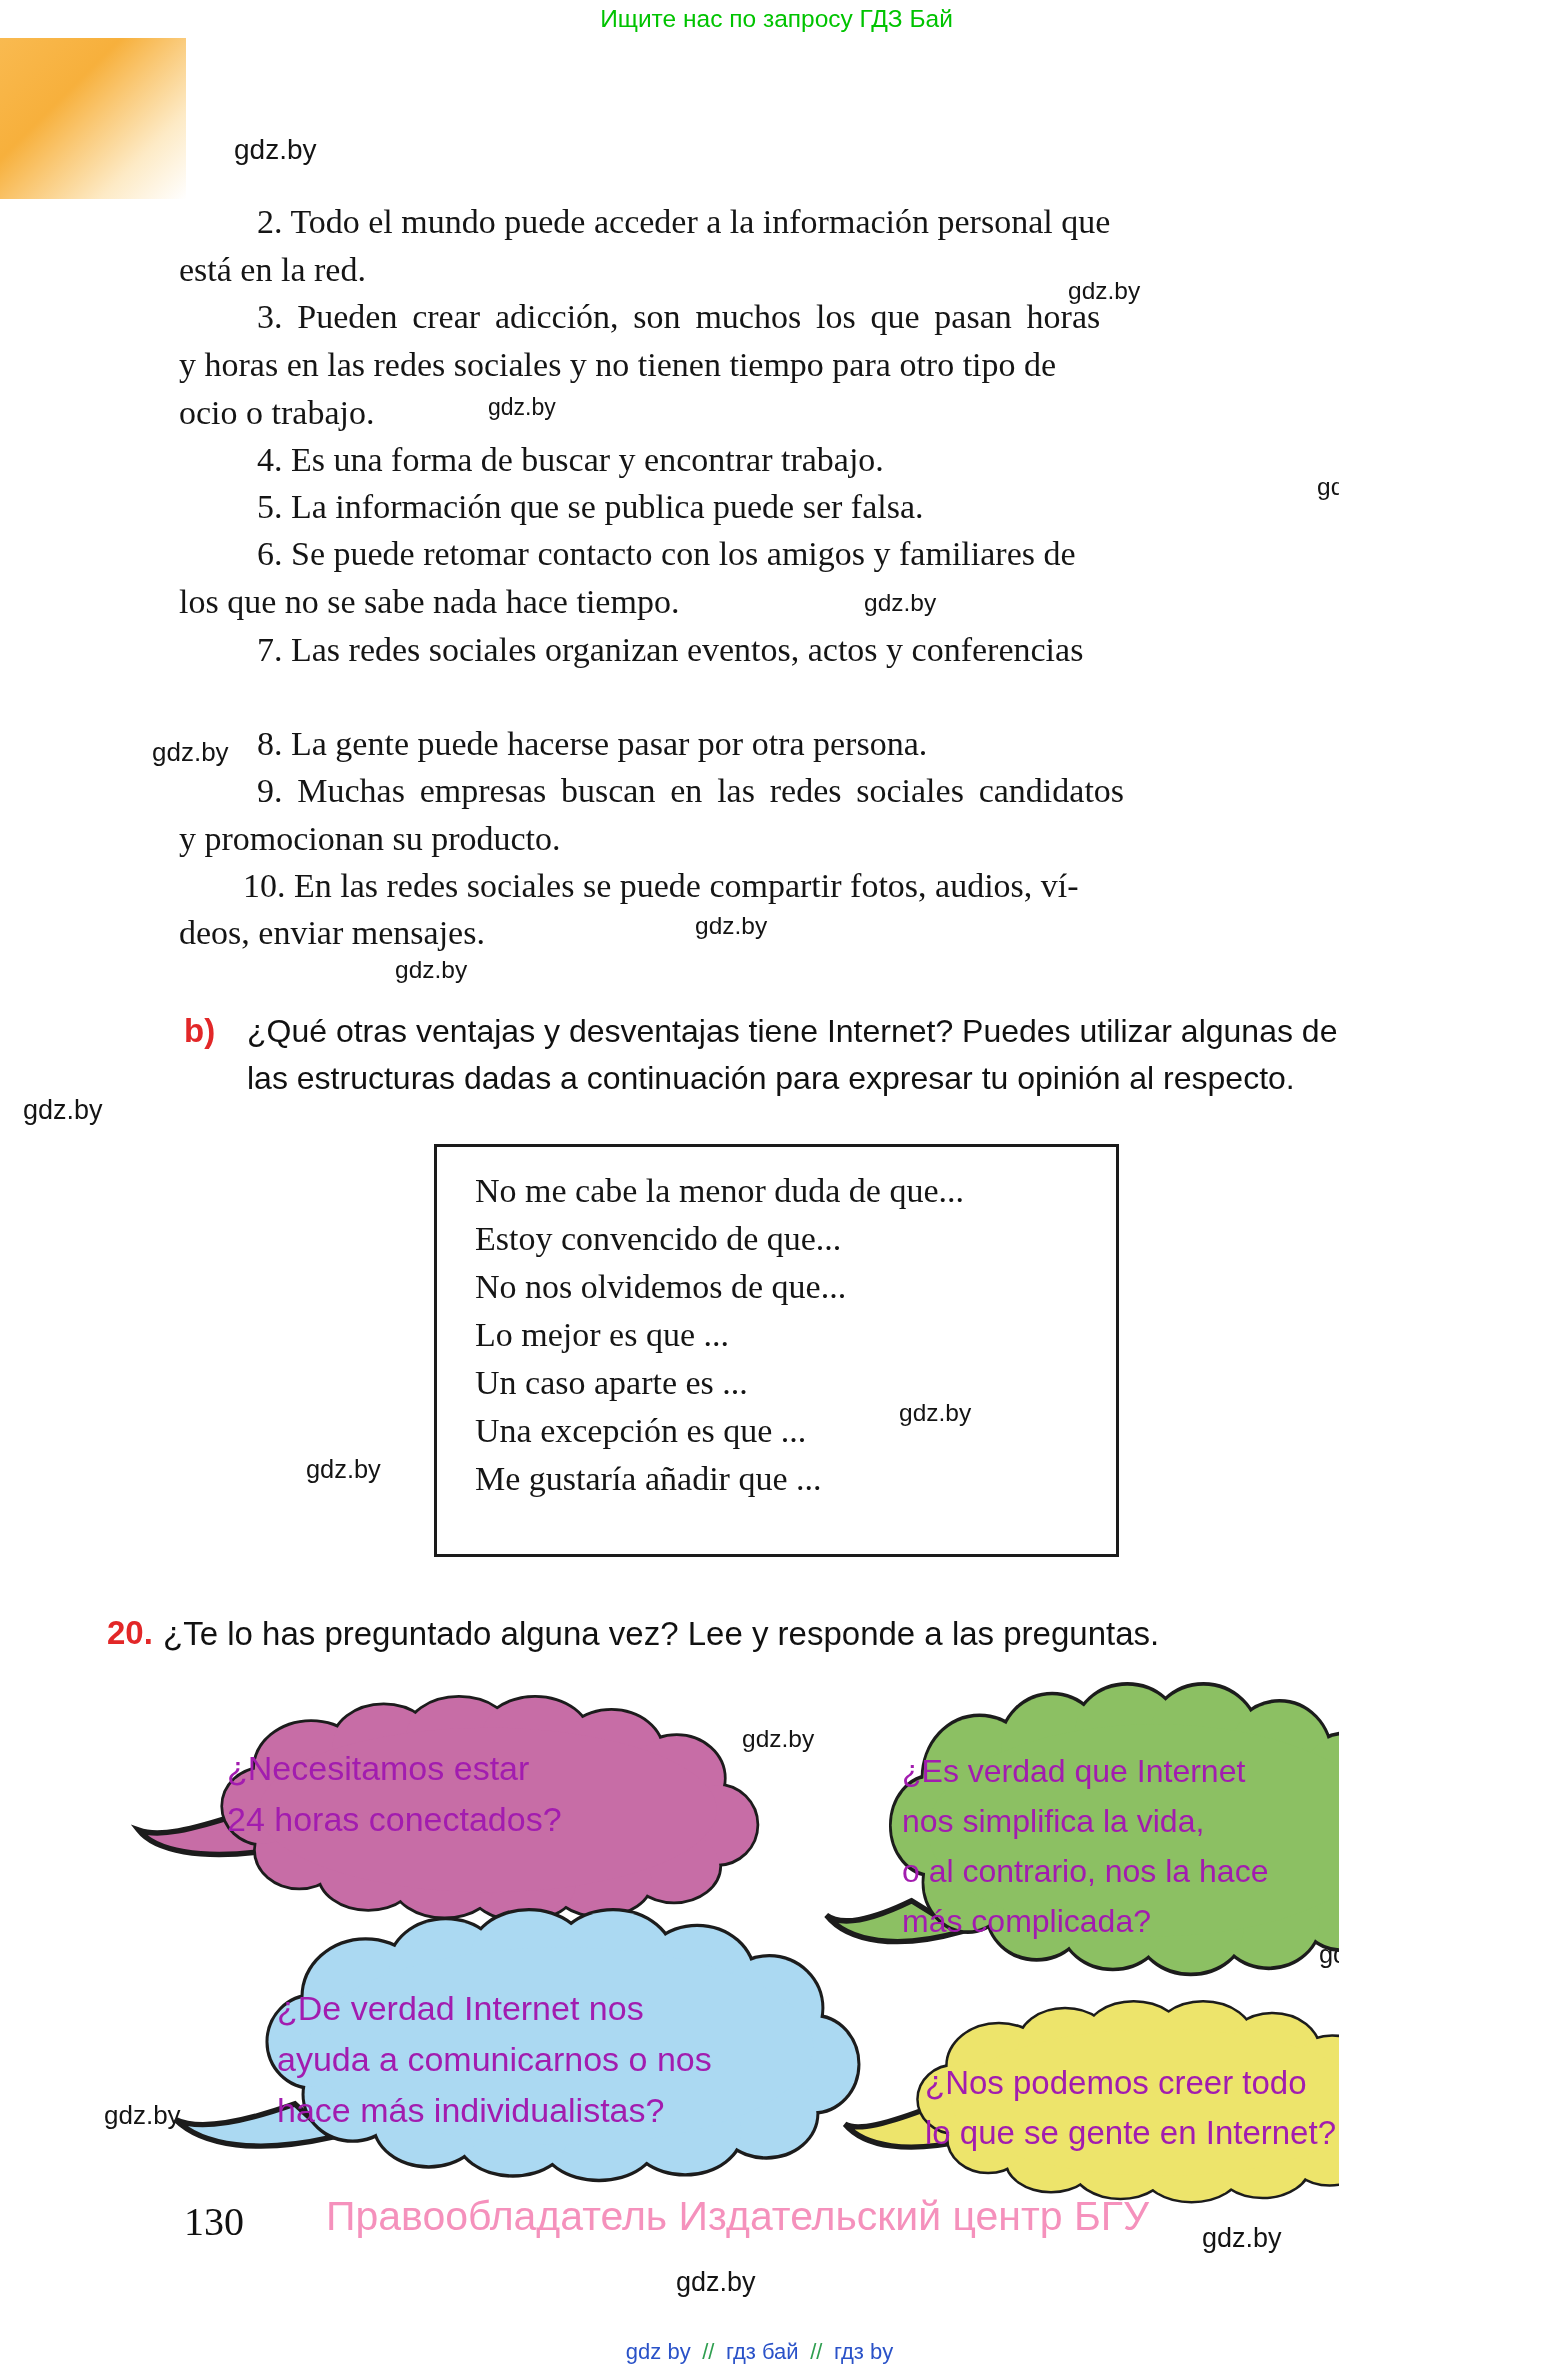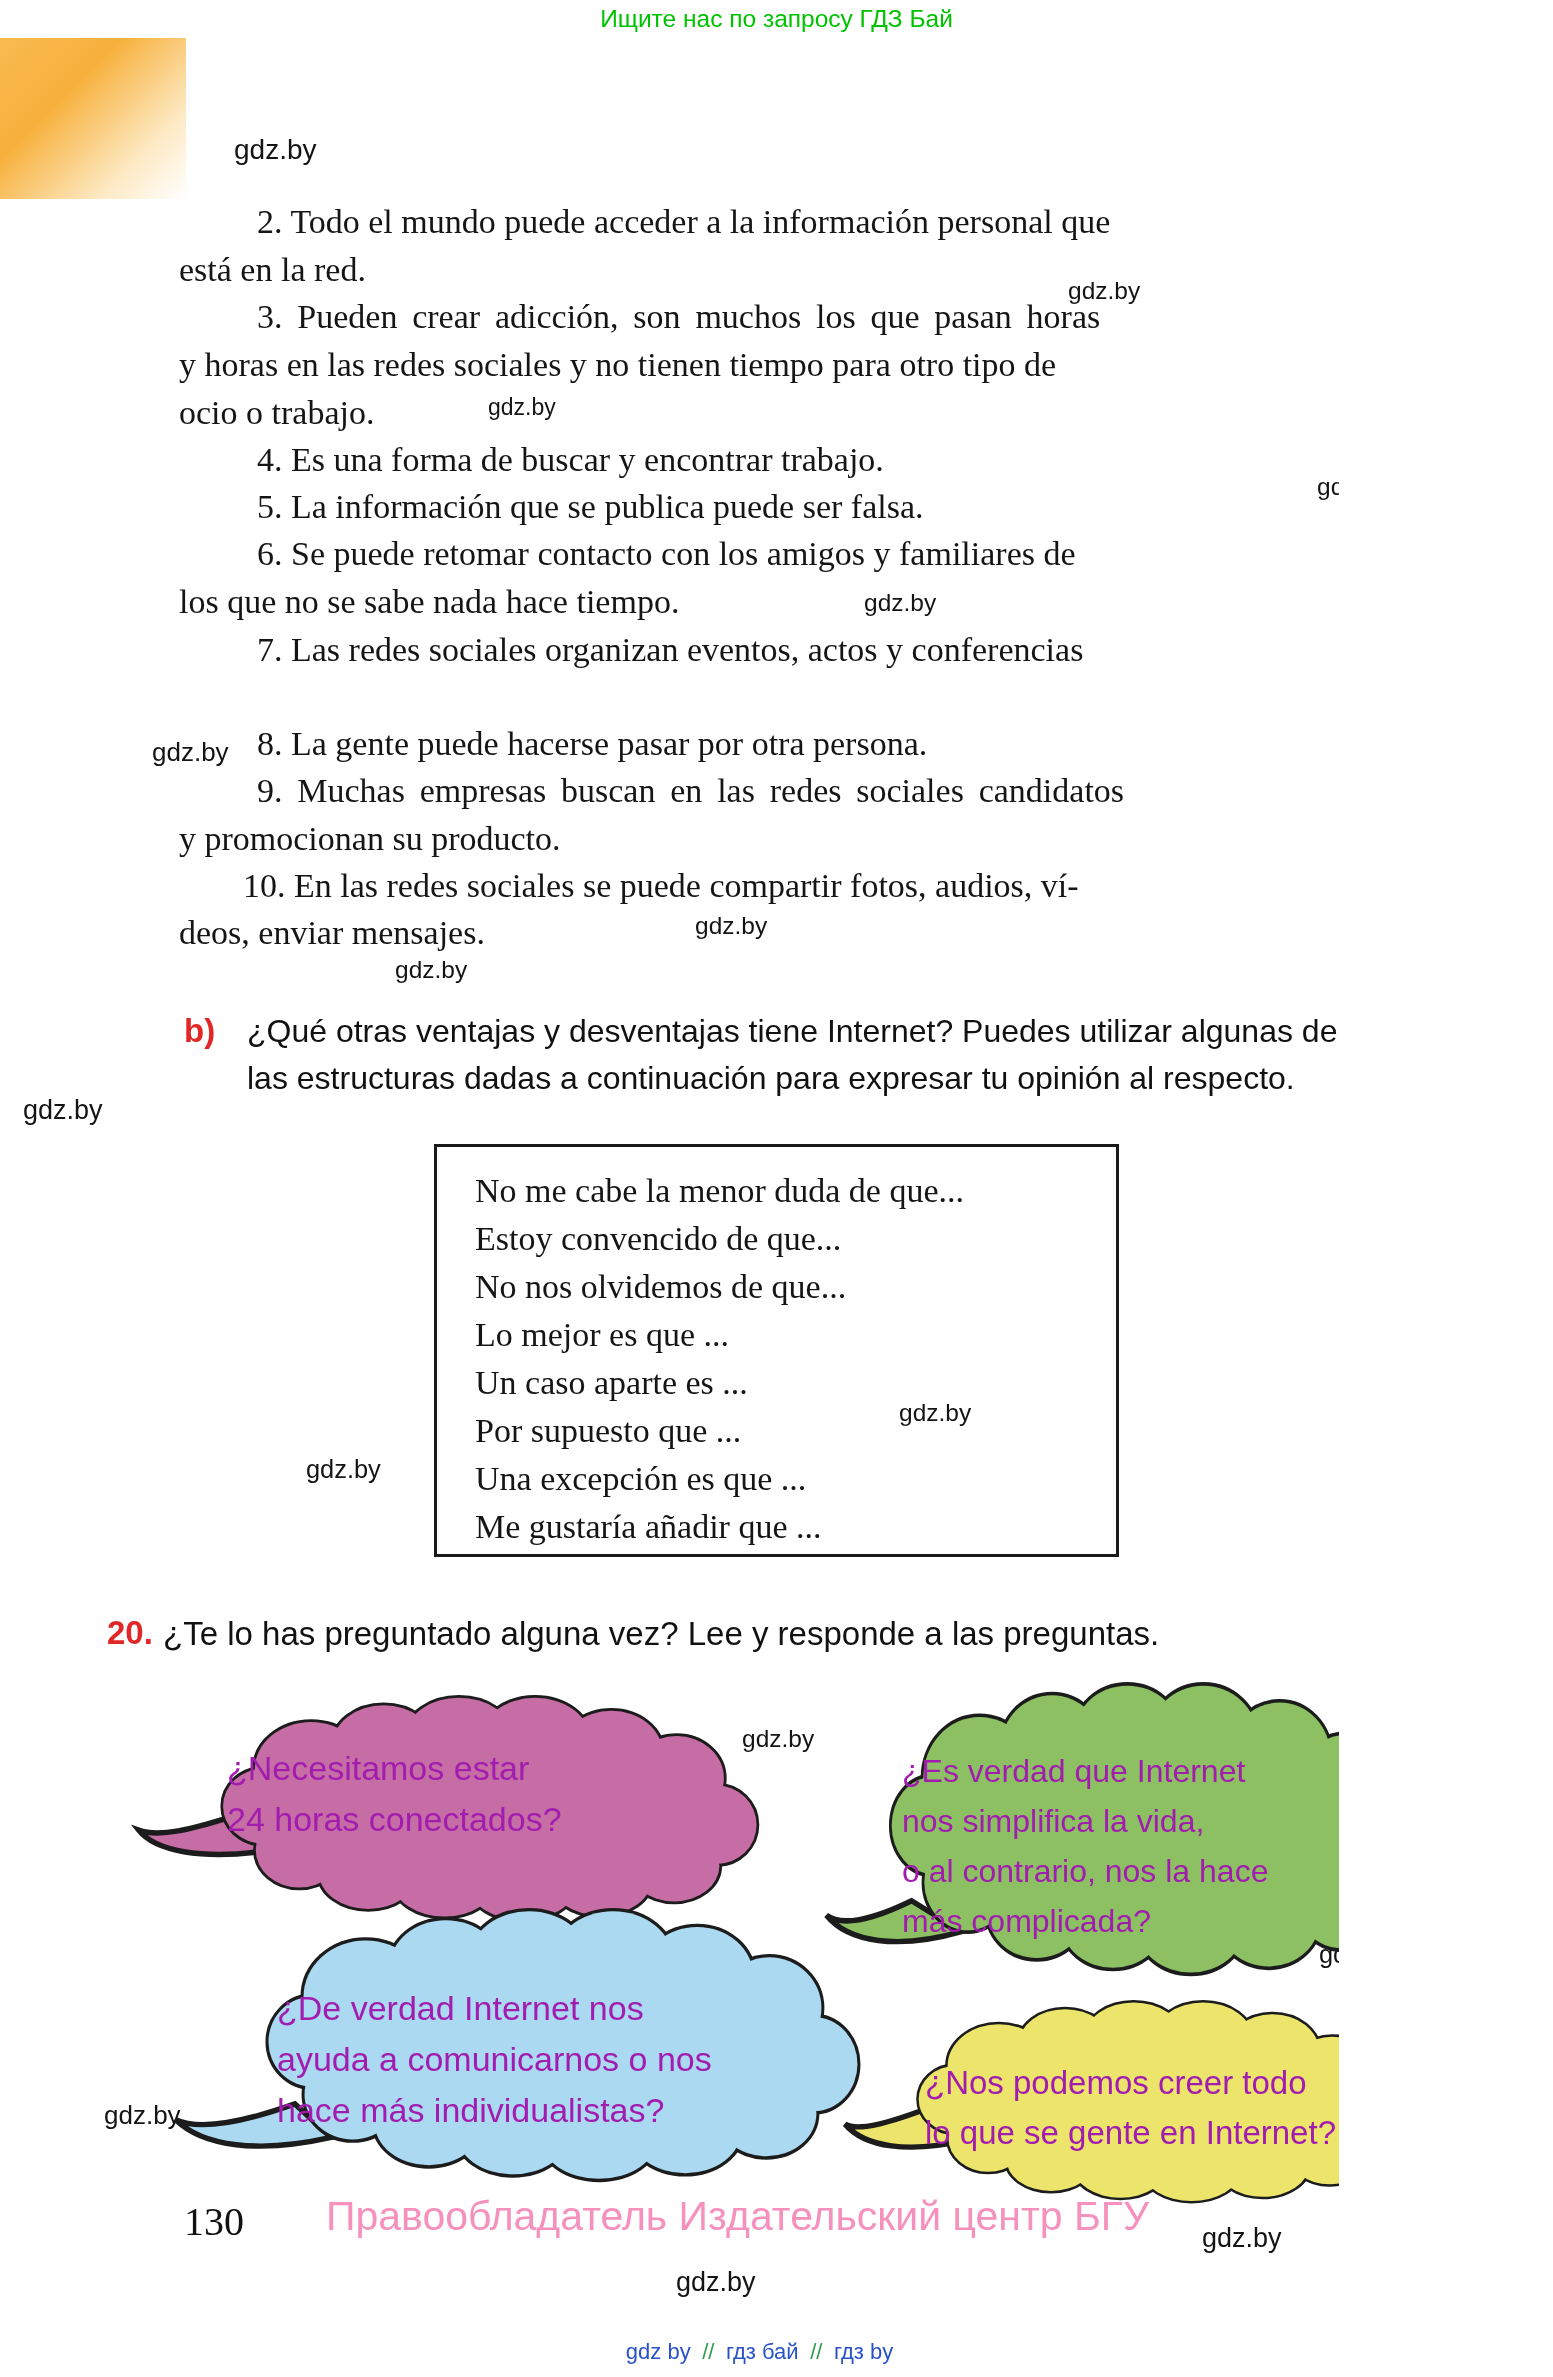--- a/index.html
+++ b/index.html
@@ -117,21 +117,20 @@
   <div class="task-label" style="left:184px;top:1008px">b)</div>
   <div class="task-text" style="left:247px;top:1008px">¿Qué otras ventajas y desventajas tiene Internet? Puedes utilizar algunas de</div>
   <div class="task-text" style="left:247px;top:1055px">las estructuras dadas a continuación para expresar tu opinión al respecto.</div>
 
   <div class="sbox">
     <div class="bline">No me cabe la menor duda de que...</div>
     <div class="bline">Estoy convencido de que...</div>
     <div class="bline">No nos olvidemos de que...</div>
     <div class="bline">Lo mejor es que ...</div>
     <div class="bline">Un caso aparte es ...</div>
-    <div class="bline">Por supuesto que ...</div>
     <div class="bline">Una excepción es que ...</div>
     <div class="bline">Me gustaría añadir que ...</div>
   </div>
 
   <div class="task-label" style="left:107px;top:1610px">20.</div>
   <div class="task-text" style="left:163px;top:1610px;font-size:33px">¿Te lo has preguntado alguna vez? Lee y responde a las preguntas.</div>
 
   <svg class="bubble-svg" style="left:136px;top:1694px" width="626" height="227" viewBox="0 0 690 250">
     <g fill="#c76da6">
       <path class="bb" d="M115,132 C60,150 25,158 3,150 C20,172 70,184 150,172 Z"></path>

